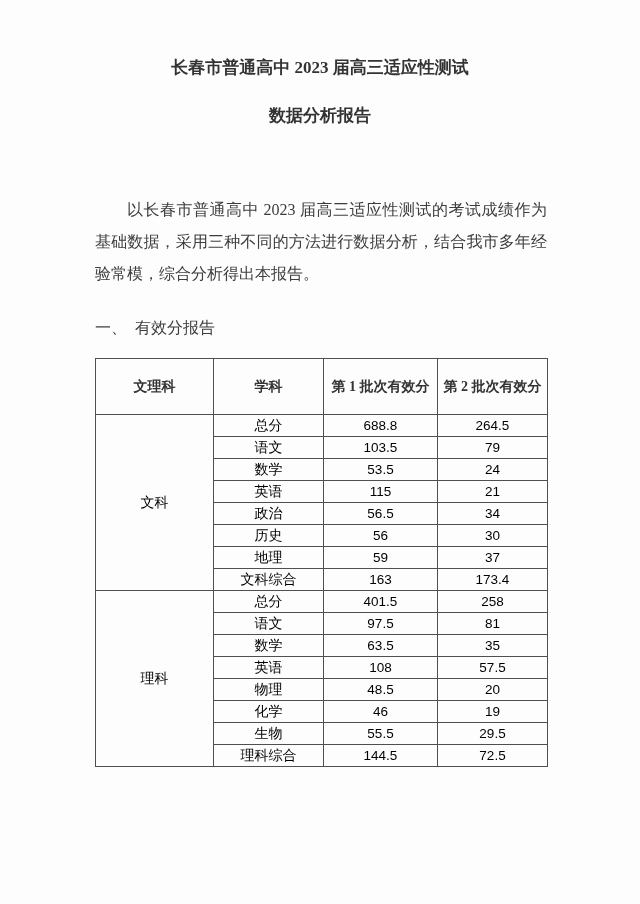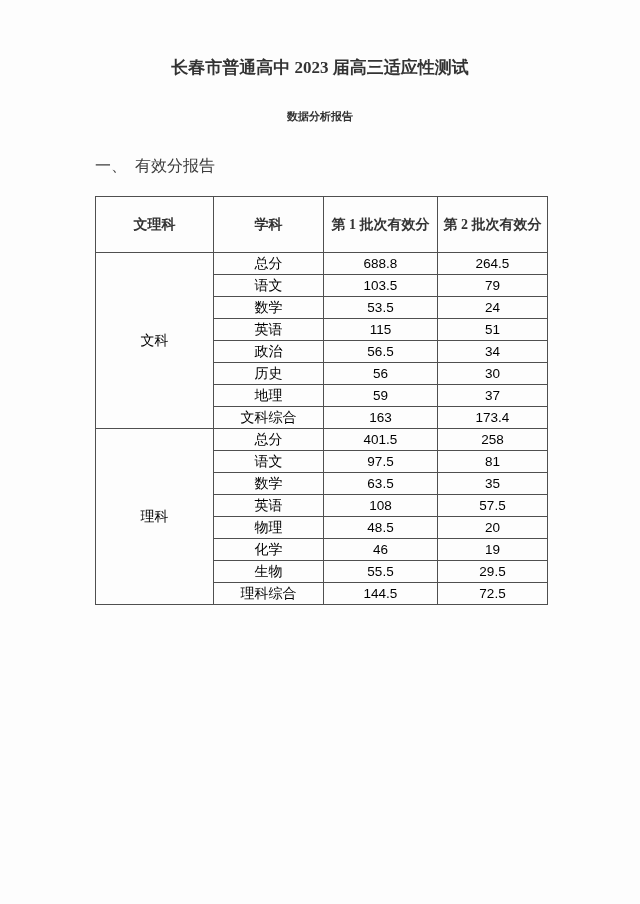--- a/index.html
+++ b/index.html
@@ -22,21 +22,21 @@
     padding-top: 56px;
     text-align: center;
     font-size: 17px;
     font-weight: bold;
     line-height: 24px;
     color: #333333;
   }
   .doc-subtitle {
     margin: 24px 0 0;
     text-align: center;
-    font-size: 11px;
+    font-size: 17px;
     font-weight: bold;
     line-height: 24px;
     color: #333333;
   }
   .intro {
     margin: 66px 95px 0 95px;
     width: 452px;
     font-size: 16px;
     line-height: 32px;
     text-align: justify;
@@ -91,20 +91,21 @@
 </style>
 </head>
 <body>
 
 <div class="page">
 
   <h1 class="doc-title">长春市普通高中 2023 届高三适应性测试</h1>
 
   <h2 class="doc-subtitle">数据分析报告</h2>
 
+  <p class="intro">以长春市普通高中 2023 届高三适应性测试的考试成绩作为基础数据，采用三种不同的方法进行数据分析，结合我市多年经验常模，综合分析得出本报告。</p>
 
   <div class="section-heading">一、  有效分报告</div>
 
   <table class="score-table">
     <colgroup>
       <col class="c1">
         <col class="c2">
         <col class="c3">
         <col class="c4">
     </colgroup>
@@ -129,21 +130,21 @@
           <td>79</td>
         </tr>
         <tr>
           <td class="subject-cell">数学</td>
           <td>53.5</td>
           <td>24</td>
         </tr>
         <tr>
           <td class="subject-cell">英语</td>
           <td>115</td>
-          <td>51</td>
+          <td>21</td>
         </tr>
         <tr>
           <td class="subject-cell">政治</td>
           <td>56.5</td>
           <td>34</td>
         </tr>
         <tr>
           <td class="subject-cell">历史</td>
           <td>56</td>
           <td>30</td>

